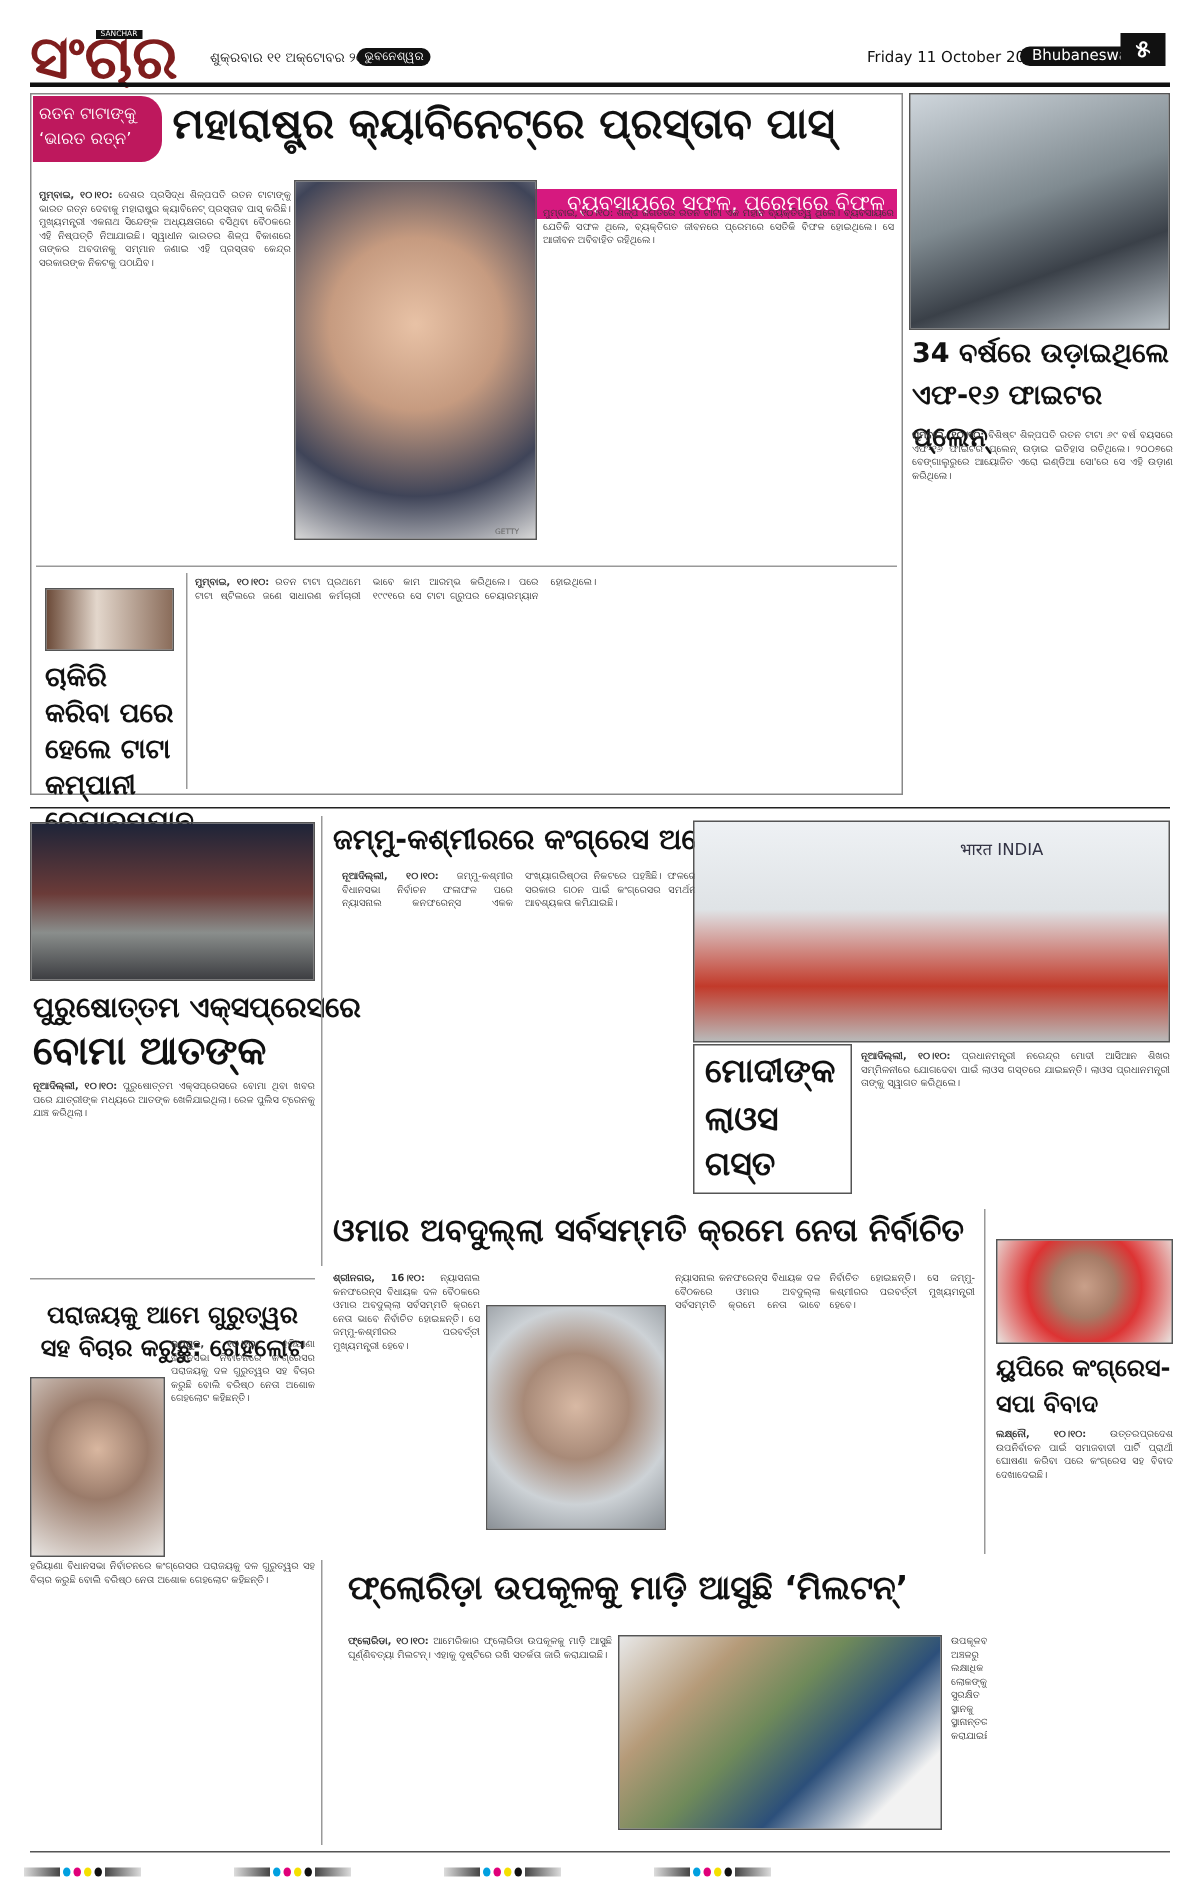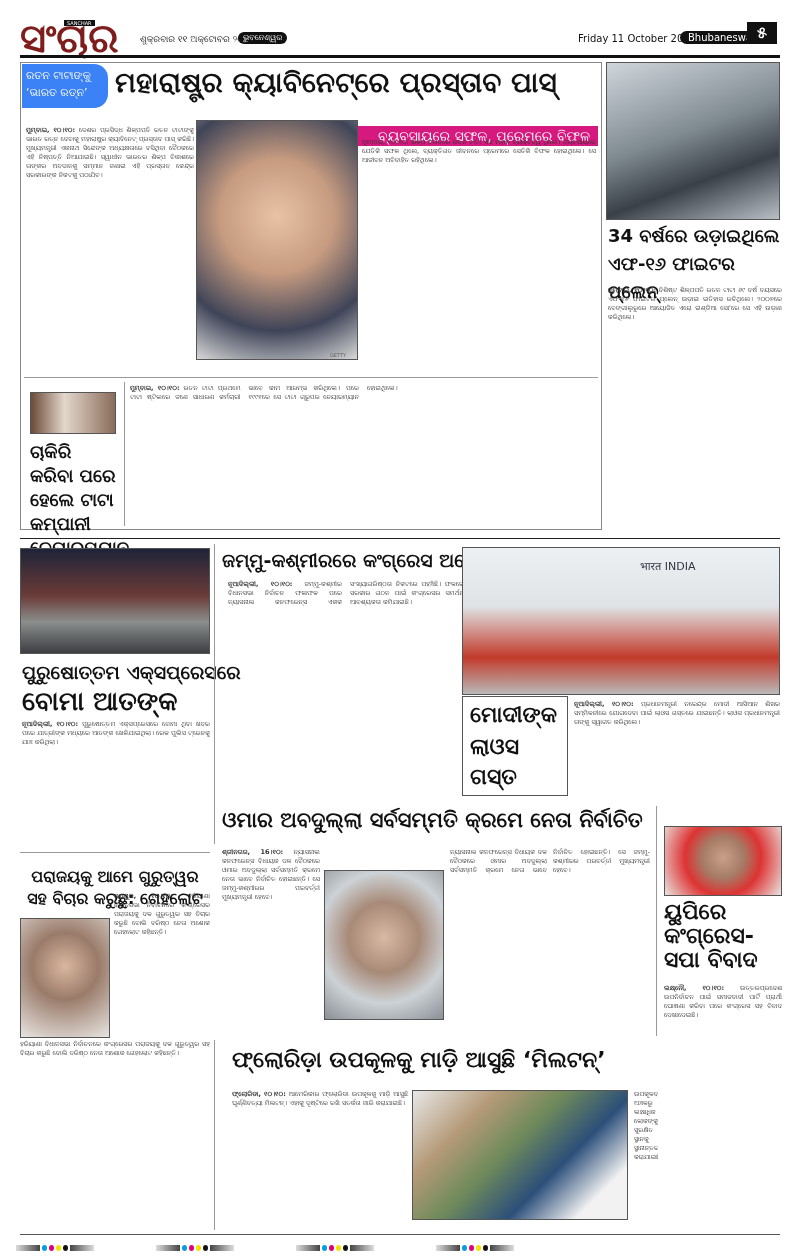--- a/index.html
+++ b/index.html
@@ -8,21 +8,21 @@
 .mast-logo{left:20px;top:18px;font-family:Liberation Mono, monospace;font-size:40px;font-weight:bold;color:#7f1d1d}
 .mast-tag{left:64px;top:20px;font-size:5px;background:#111;color:#fff;padding:0 3px}
 .mast-date{left:140px;top:34px;font-size:9px}
 .mast-pill{left:238px;top:32px;font-size:8px;background:#111;color:#fff;border-radius:6px;padding:1px 5px}
 .mast-date-en{left:578px;top:33px;font-size:10px}
 .mast-city{left:680px;top:31px;font-size:10px;background:#111;color:#fff;border-radius:7px;padding:1px 8px}
 .mast-page{left:747px;top:22px;width:30px;height:22px;background:#111;color:#fff;font-weight:bold;font-size:16px;text-align:center;line-height:22px}
 .rule-top{left:20px;top:55px;width:760px;height:3px;background:#111}
 .box{border:1px solid #888}
 .lead-box{left:20px;top:62px;width:582px;height:468px}
-.kicker{left:22px;top:64px;width:86px;height:44px;background:#3b82f6;color:#fff;font-size:11px;padding:3px 4px;border-radius:0 14px 14px 0;line-height:17px}
+.kicker{left:22px;top:64px;width:86px;height:44px;background:#be185d;color:#fff;font-size:11px;padding:3px 4px;border-radius:0 14px 14px 0;line-height:17px}
 .headline-xl{left:115px;top:63px;font-size:28px;font-weight:bold;line-height:40px}
 .magenta-bar{left:302px;top:126px;width:296px;height:20px;background:#d6197f;color:#fff;font-size:14px;text-align:right;padding-right:8px;line-height:20px}
 .photo{background:linear-gradient(135deg,#9a9080,#6a6258 50,#c9c0b0);border:1px solid #555}
 .tata-photo{left:196px;top:120px;width:162px;height:240px;background:radial-gradient(circle at 50% 40%,#e8c2a6 0,#c69b80 35%,#3f4458 70%,#d8d8d8 100%)}
 .col-text{font-size:6.5px;line-height:9px;color:#333;overflow:hidden;text-align:justify}
 .rt-photo{left:606px;top:62px;width:174px;height:158px;background:linear-gradient(160deg,#cfd6dc,#7f8a90 45%,#3a4048 70%,#b8c0c6)}
 .h-med{font-weight:bold;font-size:20px;line-height:28px}
 .sep-v{background:#999;width:1px}
 .sep-h{background:#999;height:1px}
 .young-photo{left:30px;top:392px;width:86px;height:42px;background:linear-gradient(90deg,#6b4a38,#e3d7cc 40%,#8a6c5a)}
@@ -118,22 +118,22 @@
 <div class="abs h-med" style="left:222px;top:806px;font-size:21px">ଓମାର ଅବଦୁଲ୍ଲା ସର୍ବସମ୍ମତି କ୍ରମେ ନେତା ନିର୍ବାଚିତ</div>
 <div class="abs sep-v" style="left:656px;top:806px;height:230px"></div>
 <div class="abs col-text" style="left:222px;top:848px;width:98px;height:180px">
   <b>ଶ୍ରୀନଗର, 16।୧୦:</b>
   <span>ନ୍ୟାସନାଲ କନଫରେନ୍ସ ବିଧାୟକ ଦଳ ବୈଠକରେ ଓମାର ଅବଦୁଲ୍ଲା ସର୍ବସମ୍ମତି କ୍ରମେ ନେତା ଭାବେ ନିର୍ବାଚିତ ହୋଇଛନ୍ତି। ସେ ଜମ୍ମୁ-କଶ୍ମୀରର ପରବର୍ତ୍ତୀ ମୁଖ୍ୟମନ୍ତ୍ରୀ ହେବେ।</span>
 </div>
 <div class="abs photo omar-photo"></div>
 <div class="abs col-text" style="left:450px;top:848px;width:200px;height:180px;column-count:2;column-gap:6px">ନ୍ୟାସନାଲ କନଫରେନ୍ସ ବିଧାୟକ ଦଳ ବୈଠକରେ ଓମାର ଅବଦୁଲ୍ଲା ସର୍ବସମ୍ମତି କ୍ରମେ ନେତା ଭାବେ ନିର୍ବାଚିତ ହୋଇଛନ୍ତି। ସେ ଜମ୍ମୁ-କଶ୍ମୀରର ପରବର୍ତ୍ତୀ ମୁଖ୍ୟମନ୍ତ୍ରୀ ହେବେ।</div>
 
 <div class="abs photo akhilesh-photo"></div>
-<div class="abs h-med" style="left:664px;top:900px;width:118px;font-size:22px;line-height:24px">ୟୁପିରେ କଂଗ୍ରେସ-ସପା ବିବାଦ</div>
-<div class="abs col-text" style="left:664px;top:984px;width:118px;height:272px">
+<div class="abs h-med" style="left:664px;top:900px;width:118px;font-size:16px;line-height:24px">ୟୁପିରେ କଂଗ୍ରେସ-ସପା ବିବାଦ</div>
+<div class="abs col-text" style="left:664px;top:952px;width:118px;height:272px">
   <b>ଲକ୍ଷ୍ନୌ, ୧୦।୧୦:</b>
   <span>ଉତ୍ତରପ୍ରଦେଶ ଉପନିର୍ବାଚନ ପାଇଁ ସମାଜବାଦୀ ପାର୍ଟି ପ୍ରାର୍ଥୀ ଘୋଷଣା କରିବା ପରେ କଂଗ୍ରେସ ସହ ବିବାଦ ଦେଖାଦେଇଛି।</span>
 </div>
 
 <div class="abs sep-v" style="left:214px;top:1040px;height:190px"></div>
 <div class="abs h-med" style="left:232px;top:1040px;font-size:22px;line-height:40px">ଫ୍ଲୋରିଡ଼ା ଉପକୂଳକୁ ମାଡ଼ି ଆସୁଛି ‘ମିଲଟନ୍’</div>
 <div class="abs col-text" style="left:232px;top:1090px;width:176px;height:134px">
   <b>ଫ୍ଲୋରିଡା, ୧୦।୧୦:</b>
   <span>ଆମେରିକାର ଫ୍ଲୋରିଡା ଉପକୂଳକୁ ମାଡ଼ି ଆସୁଛି ଘୂର୍ଣ୍ଣିବତ୍ୟା ମିଲଟନ୍। ଏହାକୁ ଦୃଷ୍ଟିରେ ରଖି ସତର୍କତା ଜାରି କରାଯାଇଛି।</span>
 </div>

